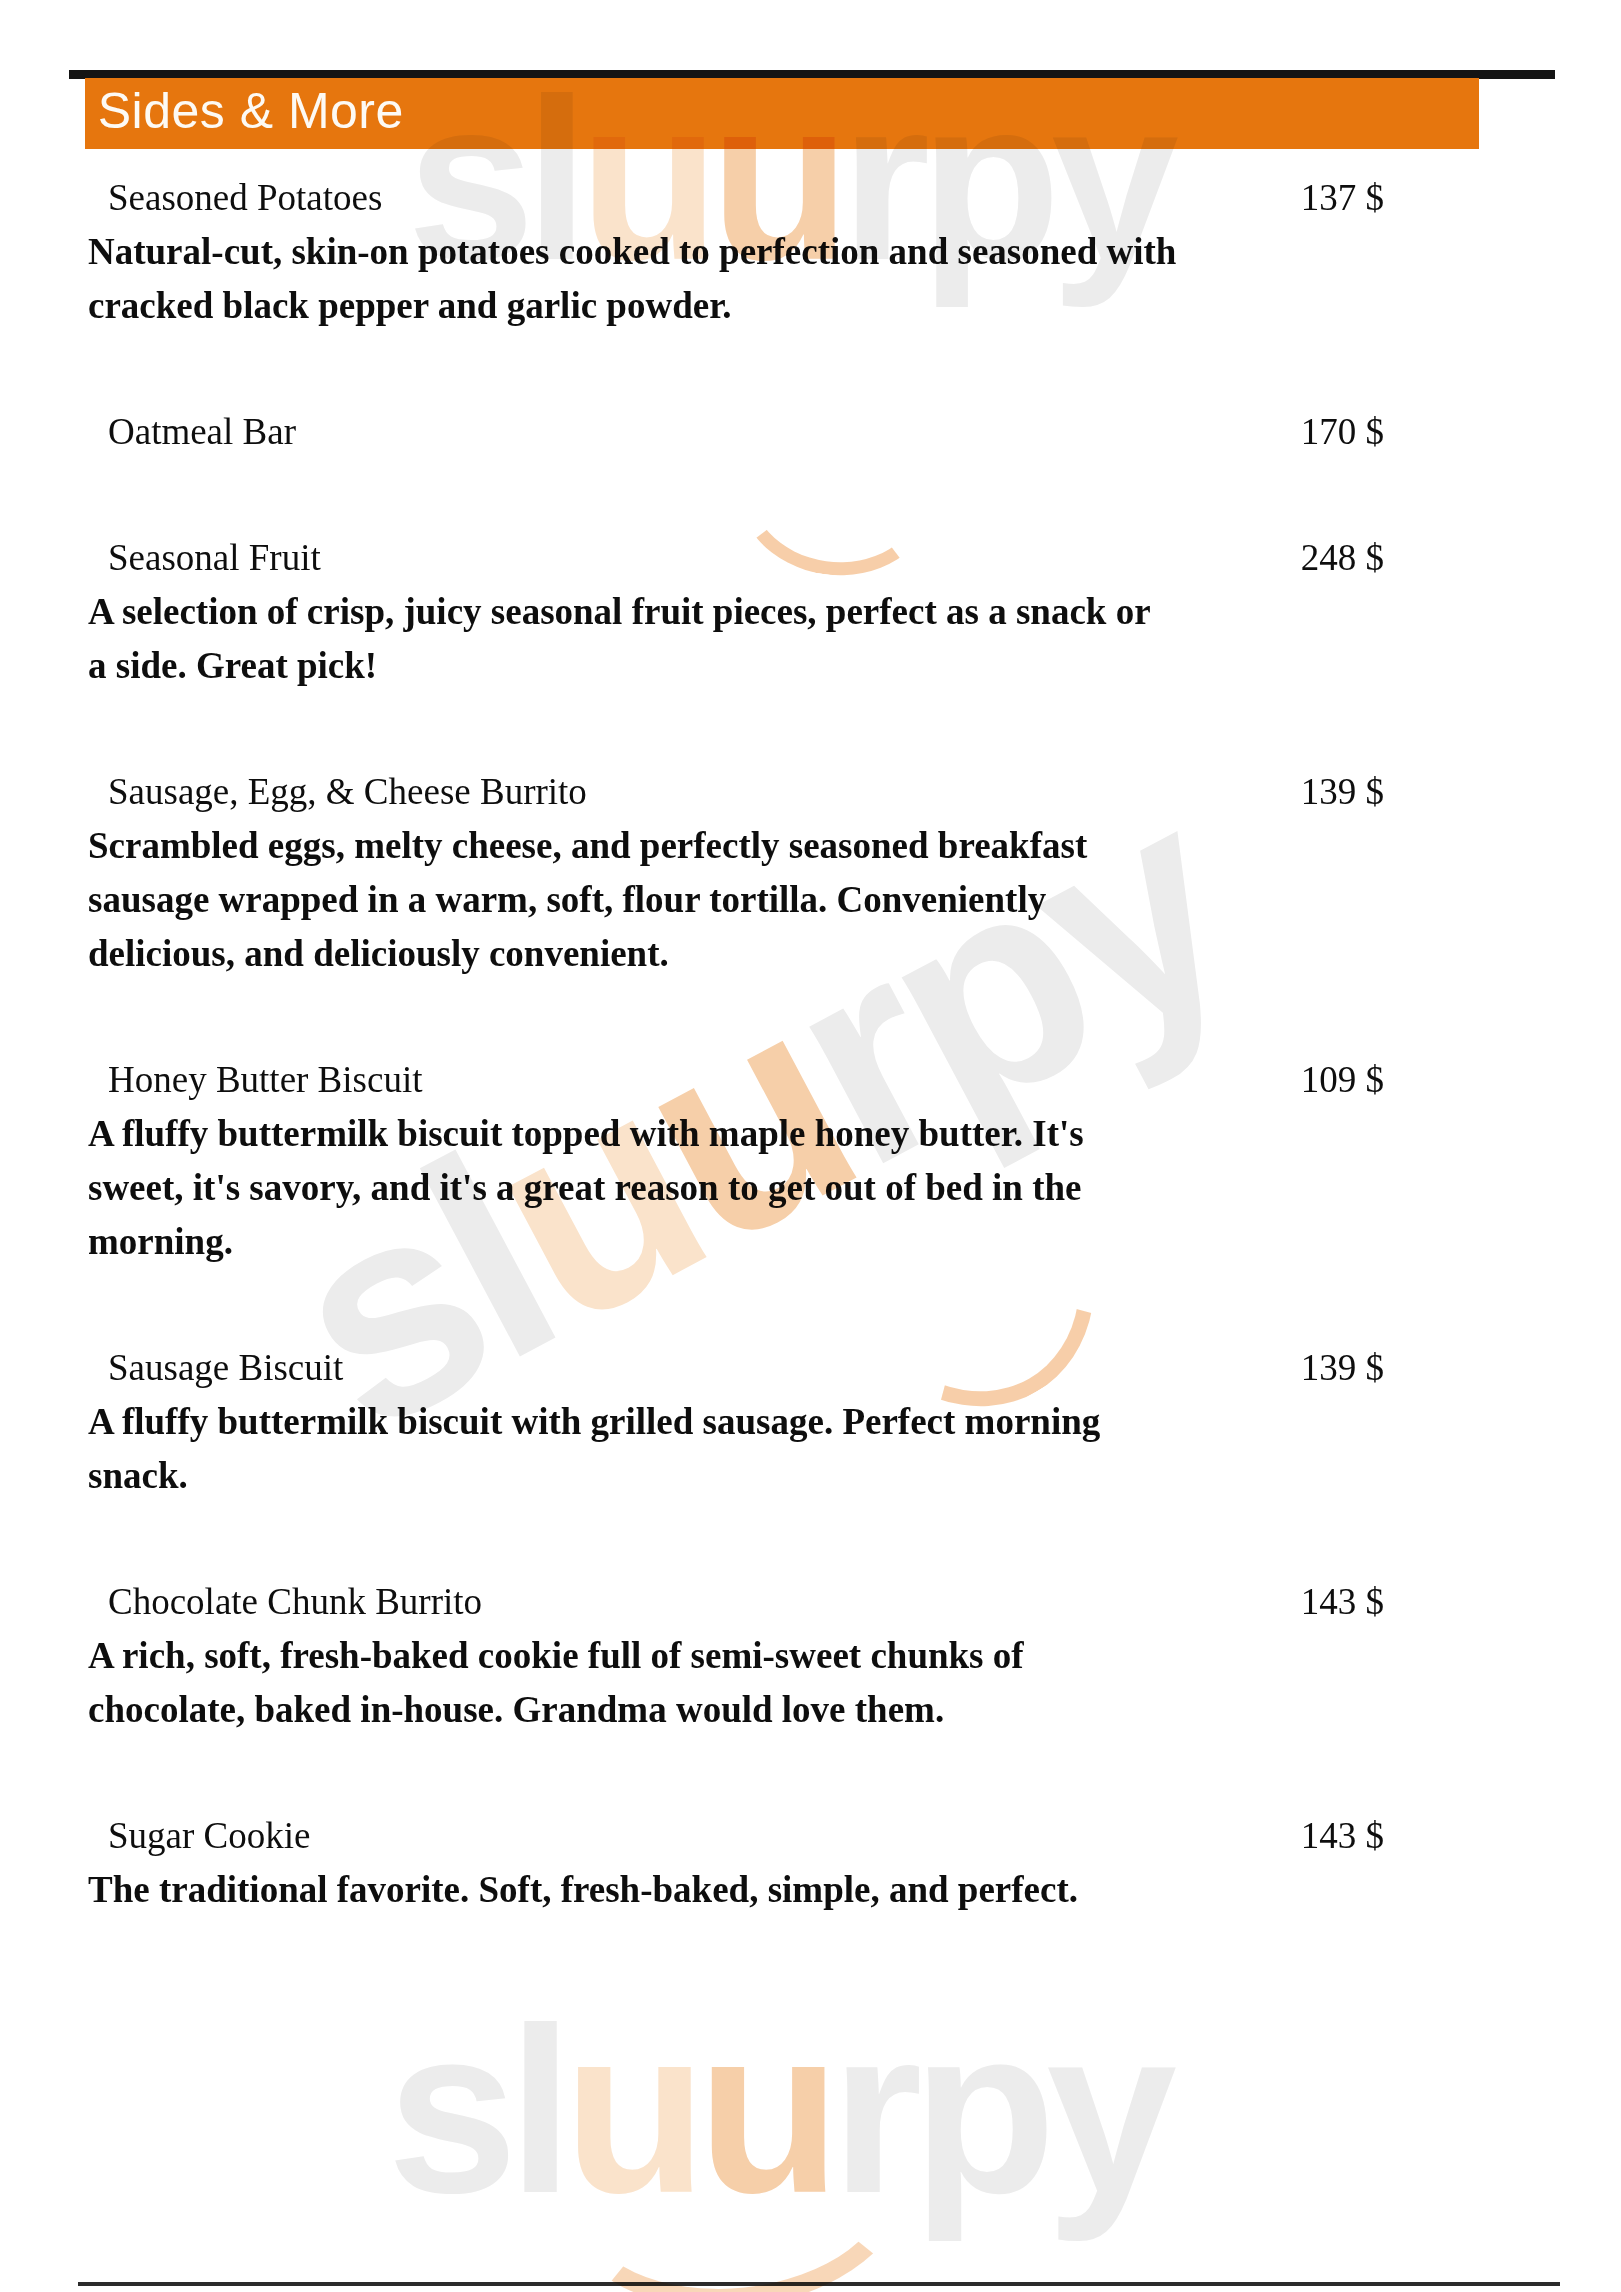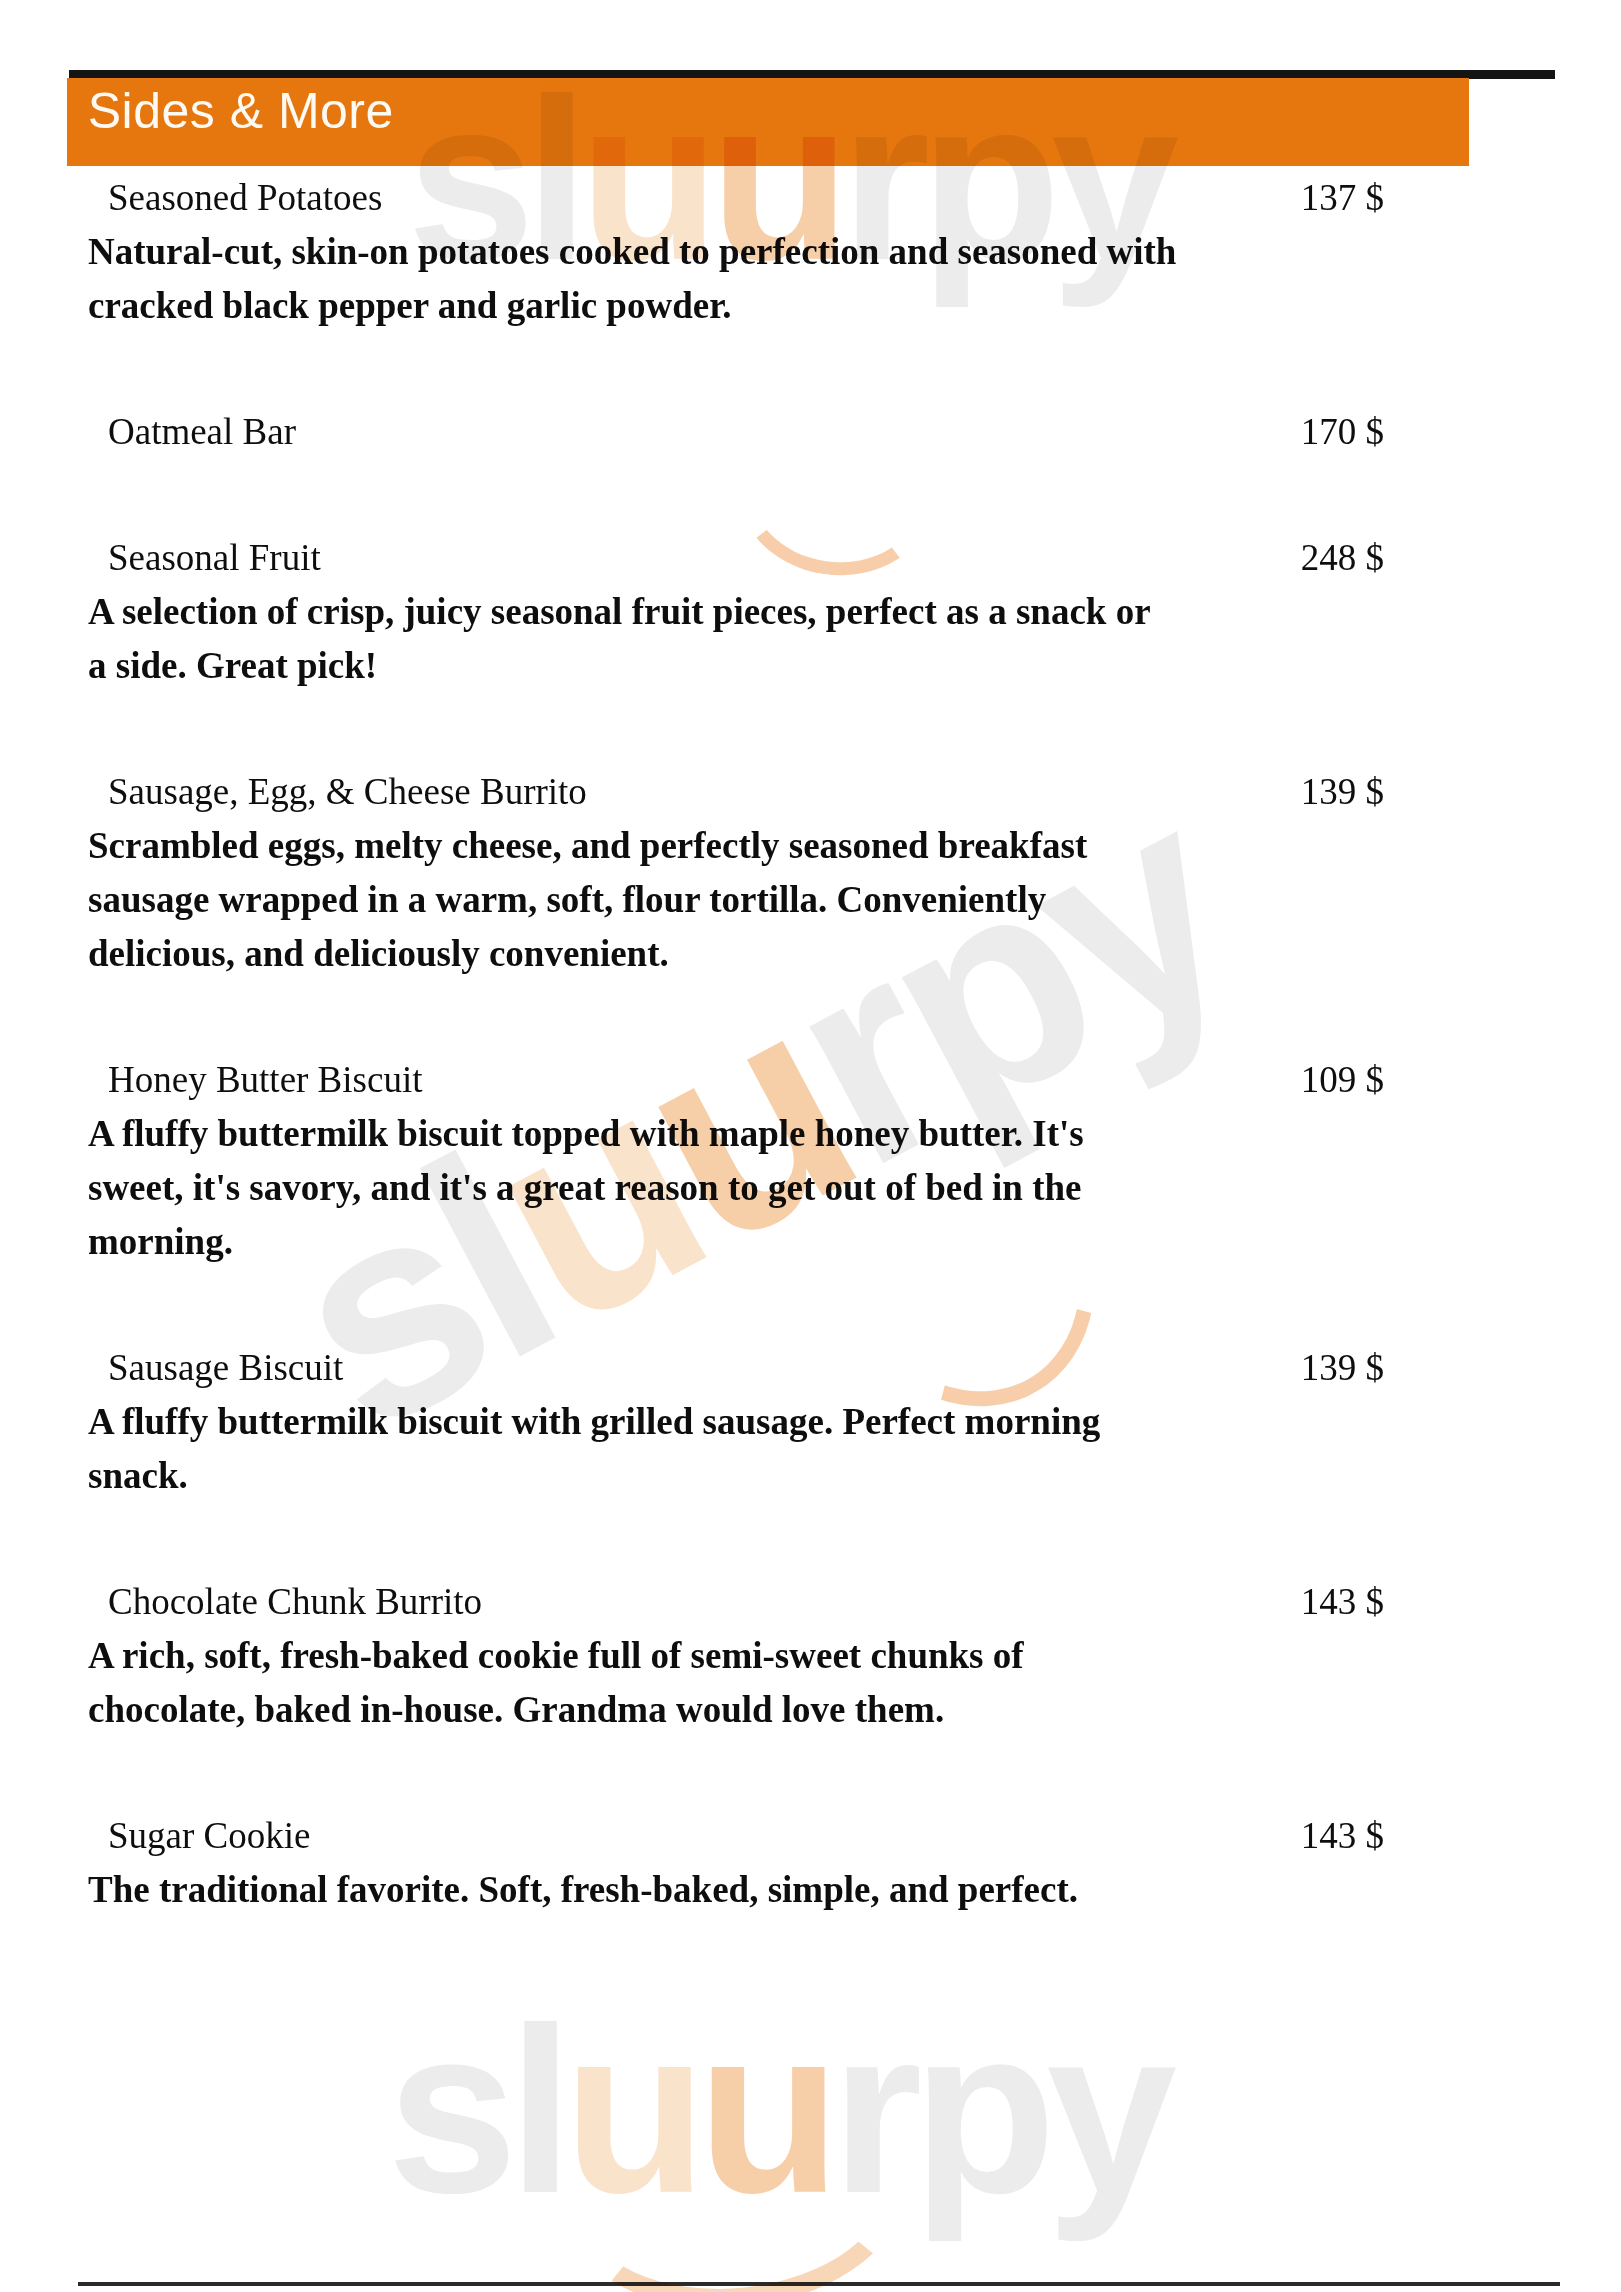--- a/index.html
+++ b/index.html
@@ -8,23 +8,22 @@
     background:#ffffff;
     font-family:"Liberation Serif", serif;
   }
 
   
   .top-rule{
     position:absolute;left:69px;top:70px;width:1486px;height:8.8px;
     background:#141414;
   }
   .header-bar{
-    position:absolute;left:67px;top:78px;width:1394px;height:88px;
+    position:absolute;left:85px;top:78px;width:1394px;height:71px;
     background:#E6760E;
-    padding-left:8px;
   }
   .header-title{
     font-family:"Liberation Sans", sans-serif;
     font-size:50px;line-height:67px;color:#FDFAF4;
     padding-left:12.7px;letter-spacing:0.5px;
     white-space:nowrap;
   }
   .bottom-rule{
     position:absolute;left:78px;top:2282px;width:1482px;height:3.9px;
     background:#2b2b2b;

